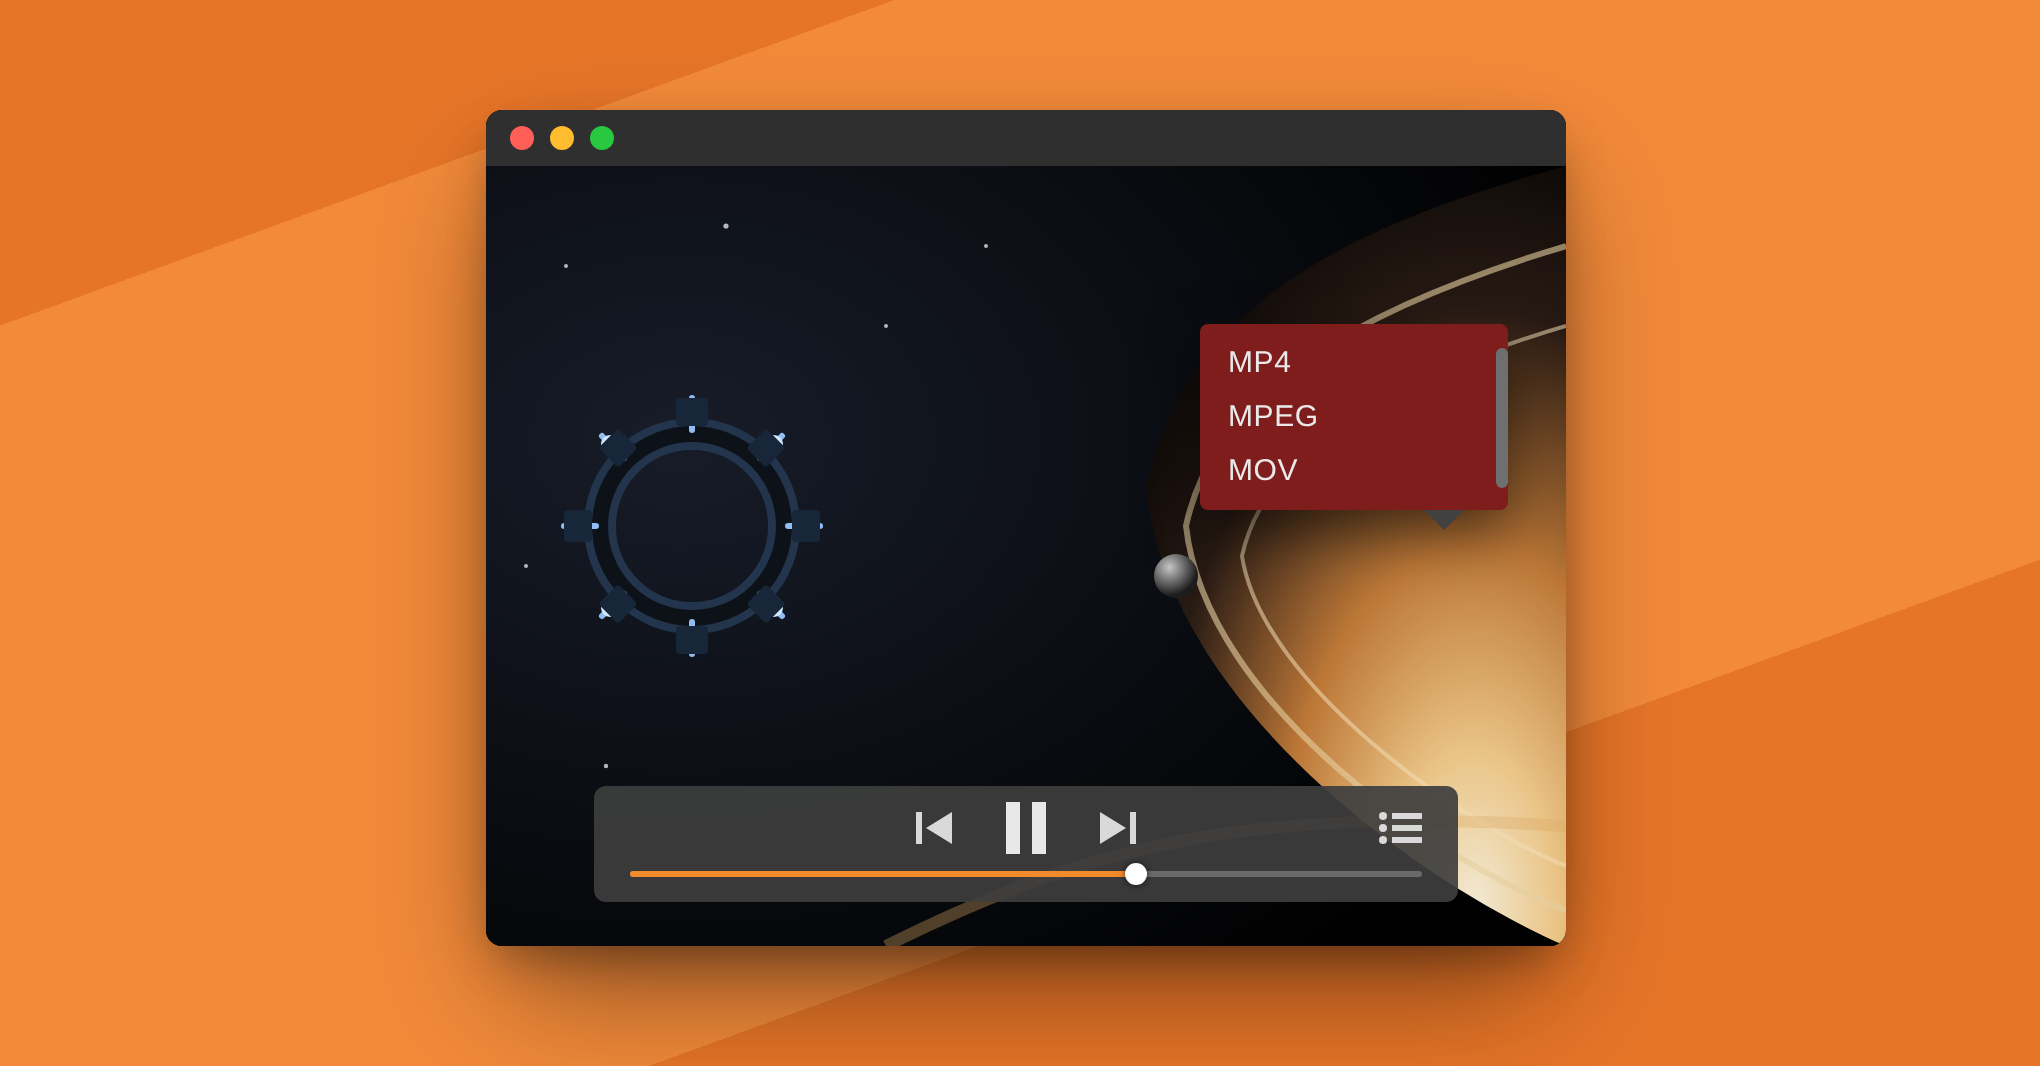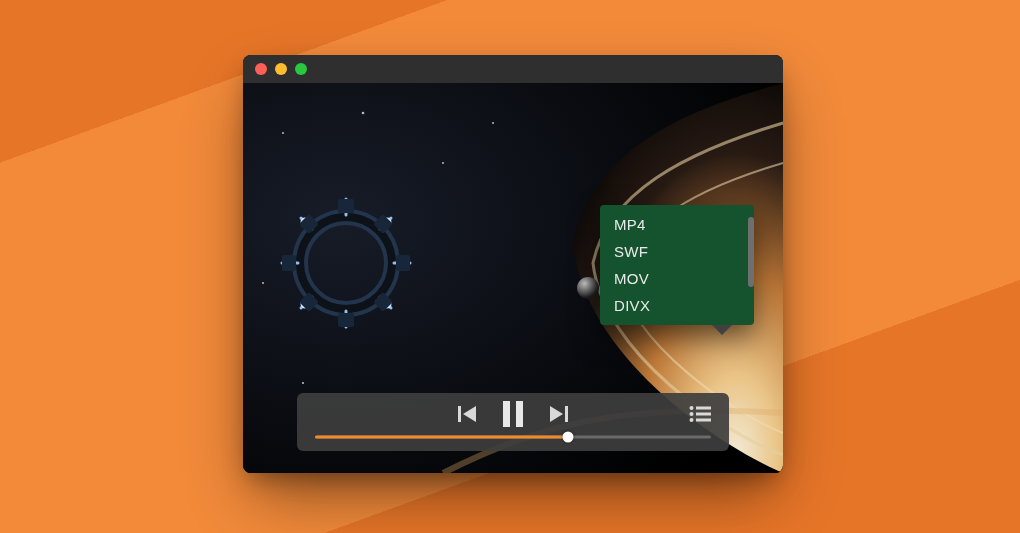--- a/index.html
+++ b/index.html
@@ -90,24 +90,23 @@
     position: absolute; top: 50%; transform: translate(-50%,-50%);
     width: 11px; height: 11px; background: #fff; border-radius: 50%;
     box-shadow: 0 0 3px rgba(0,0,0,.6);
   }
 
   
   .popover {
     position: absolute;
     right: 29px; top: 107px;
     width: 154px;
-    background: #14532d;
+    background: #7f1d1d;
     border-radius: 4px;
     box-shadow: 0 12px 28px rgba(0,0,0,.55);
-    margin-top: 43px;
   }
   .popover::after {
     content: "";
     position: absolute;
     bottom: -10px; right: 22px;
     border: 10px solid transparent;
     border-top-color: #414141;
     border-bottom: none;
   }
   .popover-inner {
@@ -255,22 +254,21 @@
     <div class="progress">
       <div class="progress-track"></div>
       <div class="progress-fill" style="width: 64%;"></div>
       <div class="progress-thumb" style="left: 64%;"></div>
     </div>
   </div>
 
   <div class="popover">
     <div class="popover-inner">
       <div class="fmt-item">MP4</div>
-      <div class="fmt-item">SWF</div>
+      <div class="fmt-item">MPEG</div>
       <div class="fmt-item">MOV</div>
-      <div class="fmt-item">DIVX</div>
     </div>
     <div class="popover-track">
       <div class="popover-thumb"></div>
     </div>
   </div>
 
 </div>
 
 </body></html>

